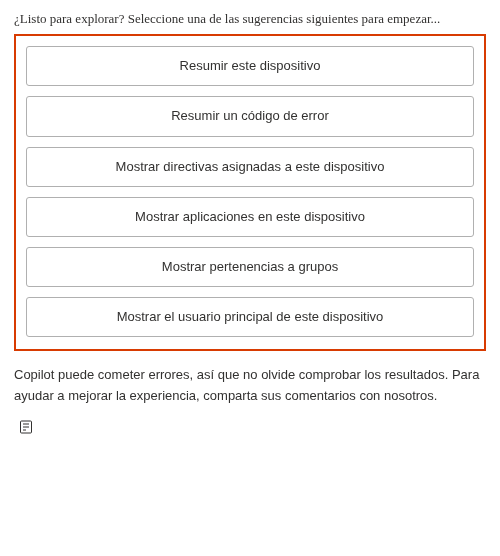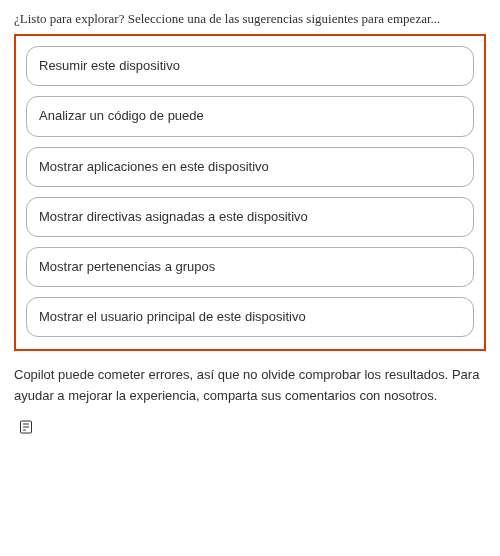--- a/index.html
+++ b/index.html
@@ -21,26 +21,27 @@
       font-size: 13px;
       font-family: Liberation Serif, serif;
     }
     .suggestions-box {
       border: 2px solid #d83b01;
       padding: 10px 10px 12px 10px;
       margin-bottom: 14px;
     }
     .suggestion-item {
       border: 1px solid #b0b0b0;
-      border-radius: 12px;
+      border-radius: 3px;
       padding: 10px 12px;
       margin-bottom: 10px;
       cursor: pointer;
       background: #ffffff;
       font-size: 13px;
+      text-align: center;
     }
     .suggestion-item:last-child {
       margin-bottom: 0;
     }
     .footer-text {
       font-size: 13px;
       margin-bottom: 12px;
       line-height: 1.6;
     }
     .footer-line {
@@ -52,23 +53,23 @@
       margin-left: 4px;
     }
   </style>
 </head>
 <body>
 
 <div class="header-text">¿Listo para explorar? Seleccione una de las sugerencias siguientes para empezar...</div>
 
 <div class="suggestions-box">
   <div class="suggestion-item">Resumir este dispositivo</div>
-  <div class="suggestion-item">Analizar un código de puede</div>
+  <div class="suggestion-item">Resumir un código de error</div>
+  <div class="suggestion-item">Mostrar directivas asignadas a este dispositivo</div>
   <div class="suggestion-item">Mostrar aplicaciones en este dispositivo</div>
-  <div class="suggestion-item">Mostrar directivas asignadas a este dispositivo</div>
   <div class="suggestion-item">Mostrar pertenencias a grupos</div>
   <div class="suggestion-item">Mostrar el usuario principal de este dispositivo</div>
 </div>
 
 <div class="footer-text">Copilot puede cometer errores, así que no olvide comprobar los resultados. Para ayudar a mejorar la experiencia, comparta sus comentarios con nosotros.</div>
 
 <div class="footer-text">
   <span class="guide-icon">
     <svg width="16" height="16" viewBox="0 0 16 16" fill="none" stroke="#323130" stroke-width="1">
       <rect x="2.5" y="2" width="11" height="12" rx="1"></rect>

